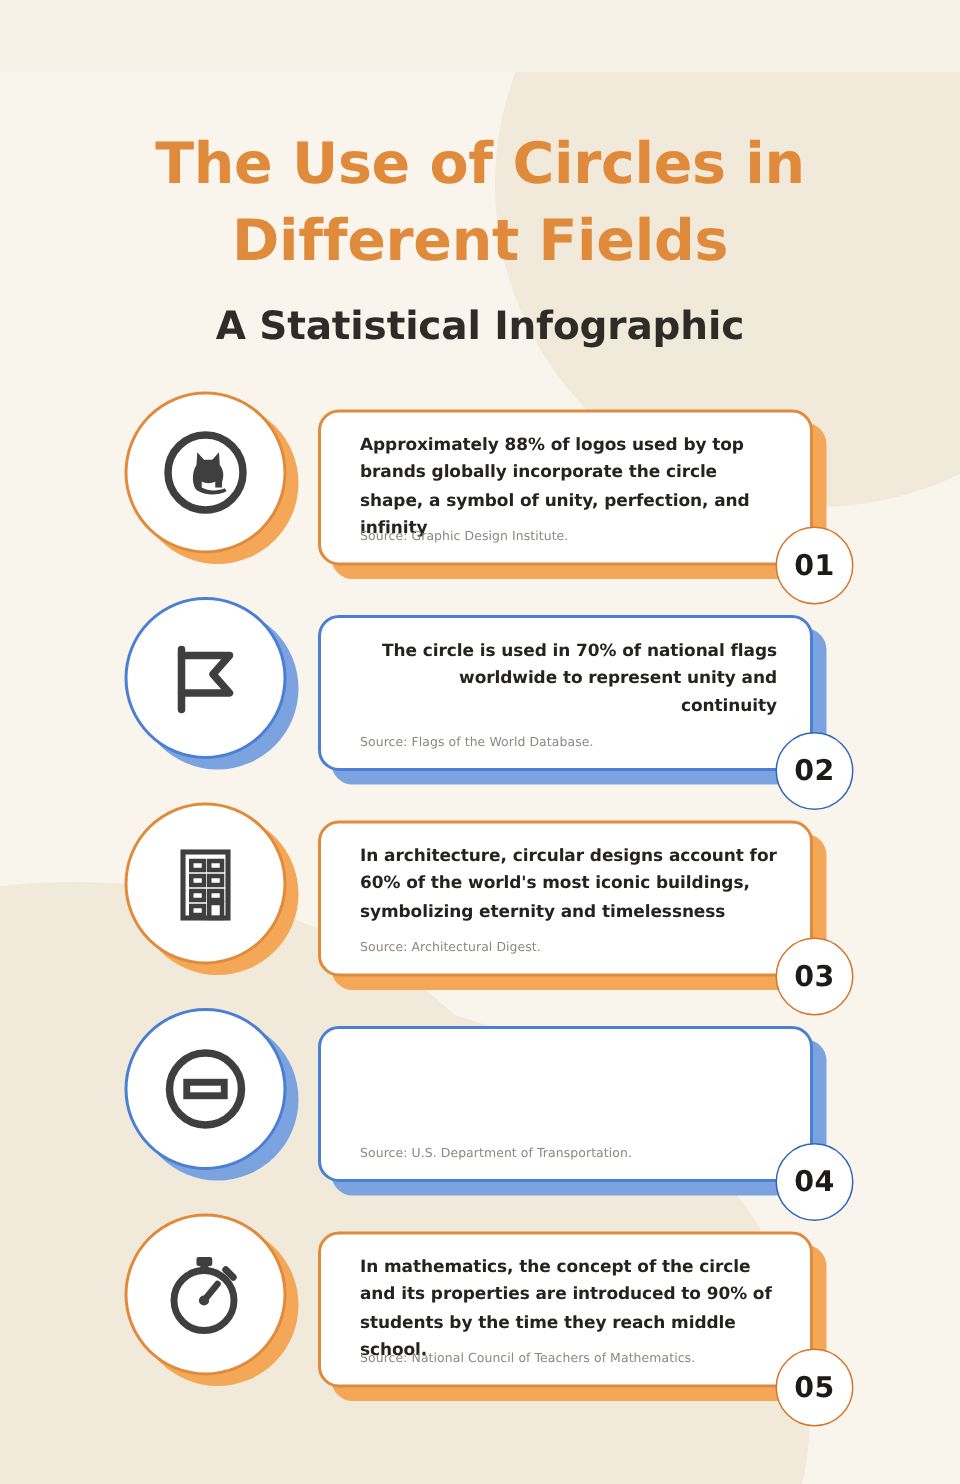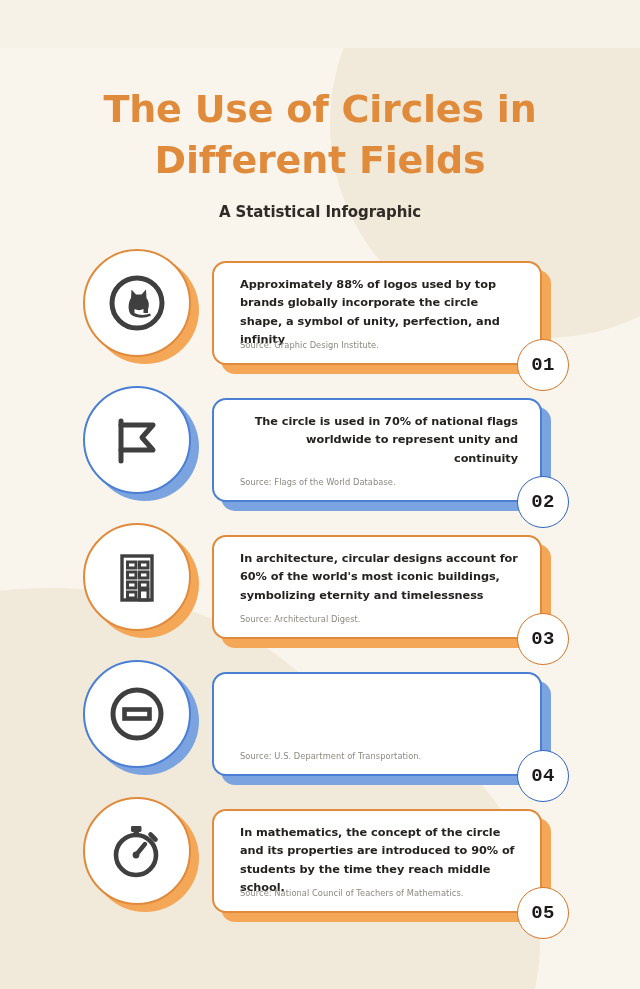--- a/index.html
+++ b/index.html
@@ -59,21 +59,21 @@
     color: #e08a3c;
     font-size: 38px;
     line-height: 1.33;
     font-weight: bold;
     letter-spacing: -0.2px;
   }
   .title .line { display: block; }
   .subtitle {
     margin: 18px 0 0 0;
     color: #2f2b26;
-    font-size: 15px;
+    font-size: 26px;
     font-weight: bold;
     letter-spacing: -0.1px;
   }
 
   
   .rows {
     position: relative;
     z-index: 3;
     margin-top: 22px;
   }
@@ -179,21 +179,20 @@
     border: 1.6px solid #d4762a;
     box-sizing: border-box;
     display: flex;
     align-items: center;
     justify-content: center;
     color: #1d1b19;
     font-size: 19px;
     font-weight: bold;
     letter-spacing: 0.3px;
     z-index: 5;
-    font-family: Liberation Mono, monospace;
   }
   .row.blue .badge { border-color: #2f66bd; text-align: right; }
 </style>
 </head>
 <body>
 
 <div class="page">
 
   <div class="bg-layer">
     <div class="blob-top-right"></div>

